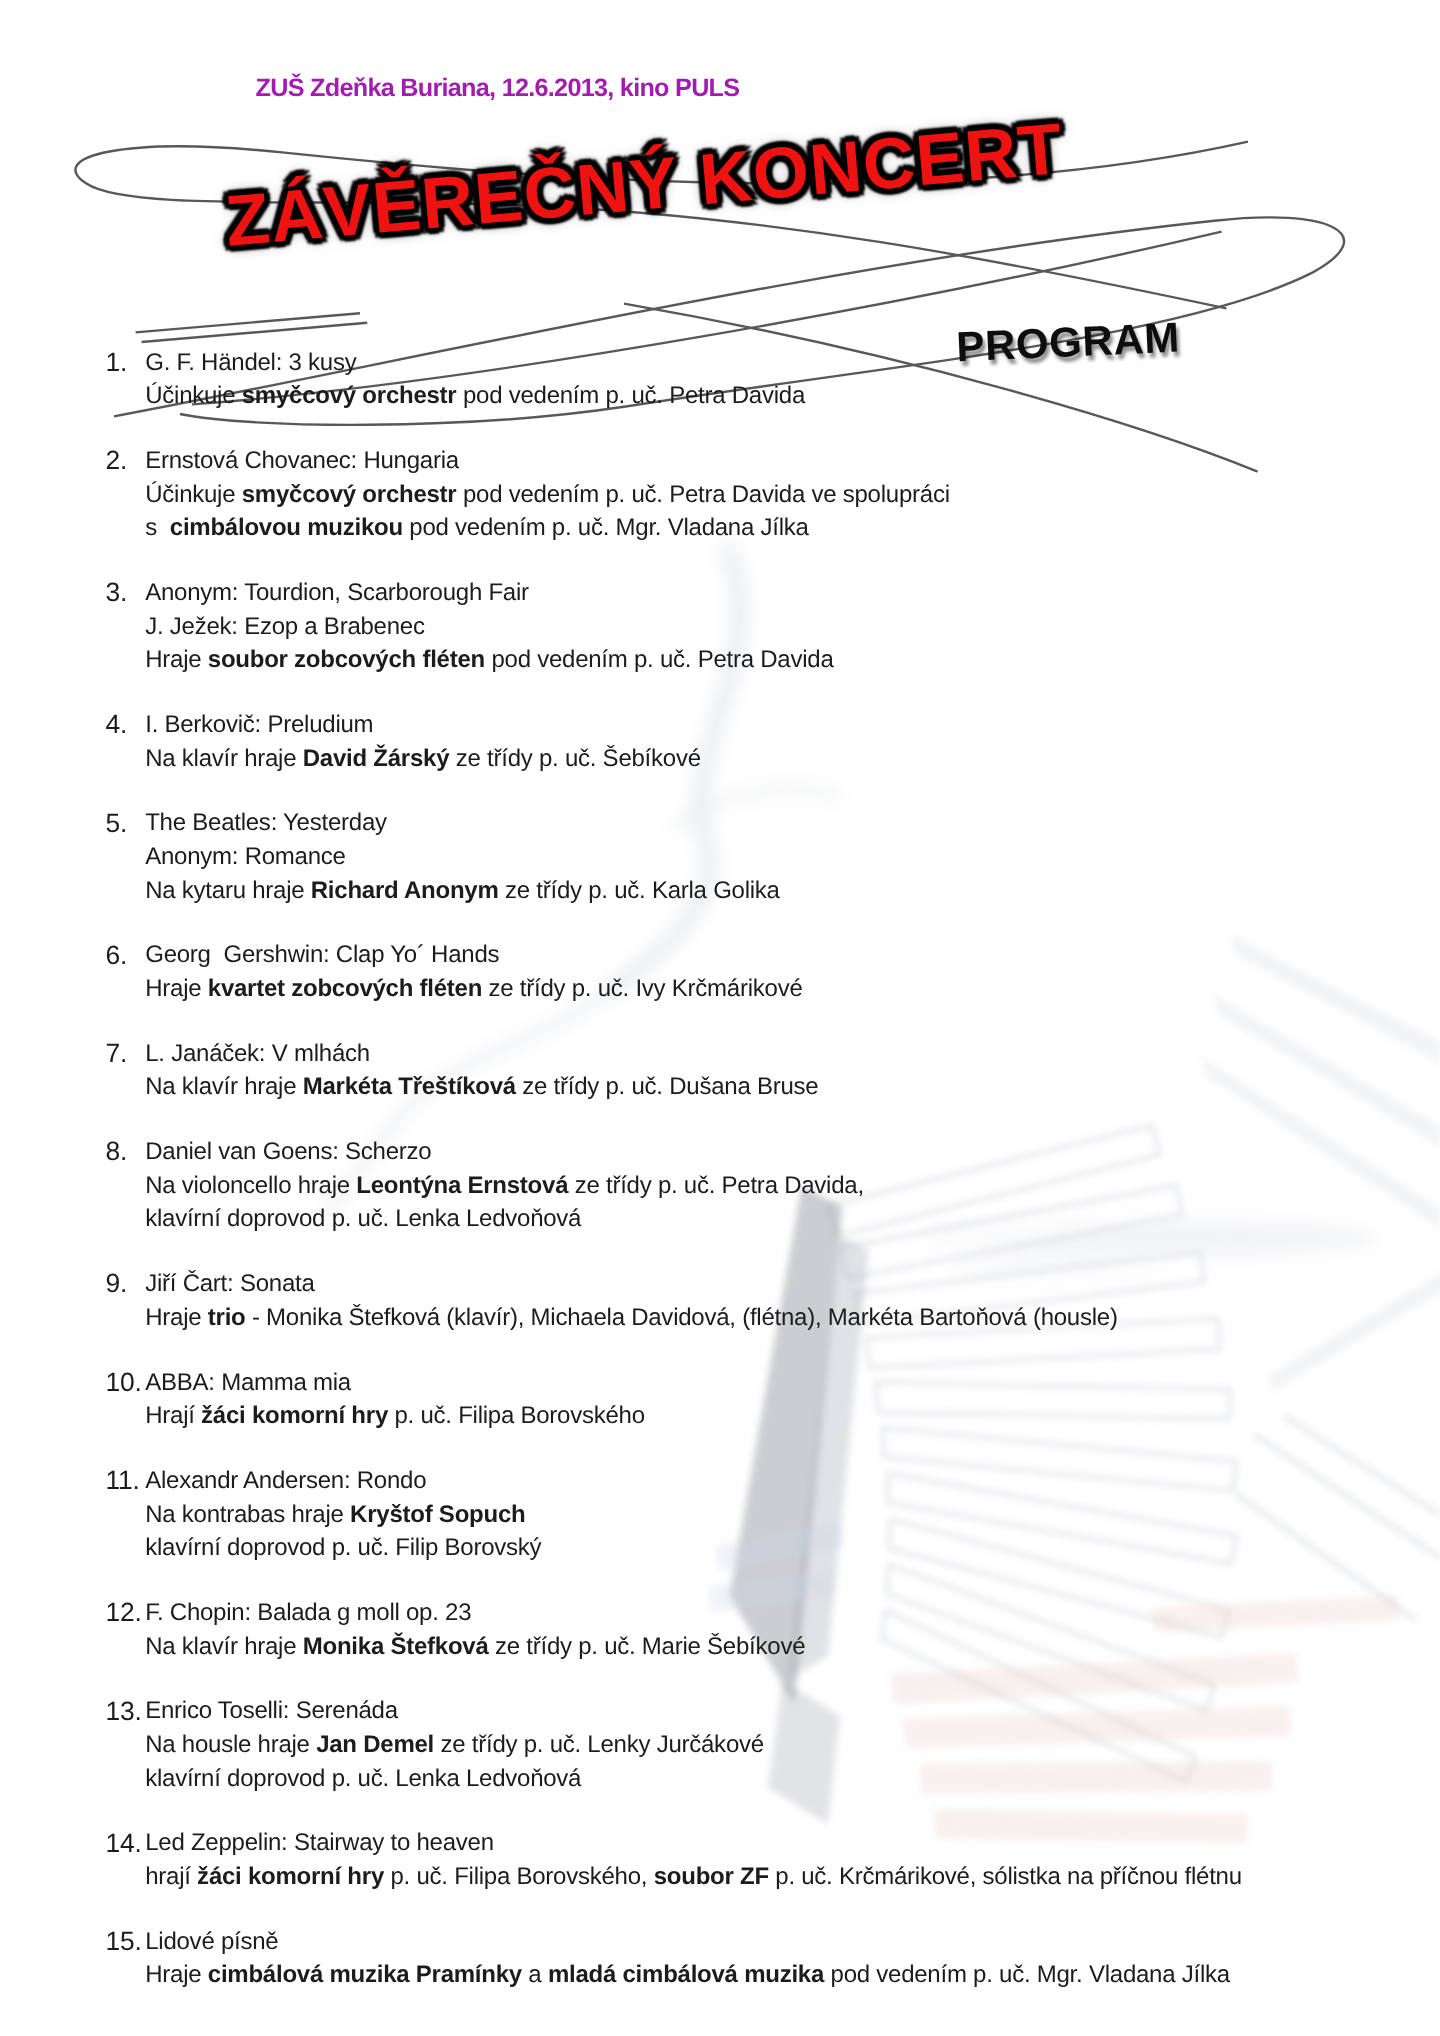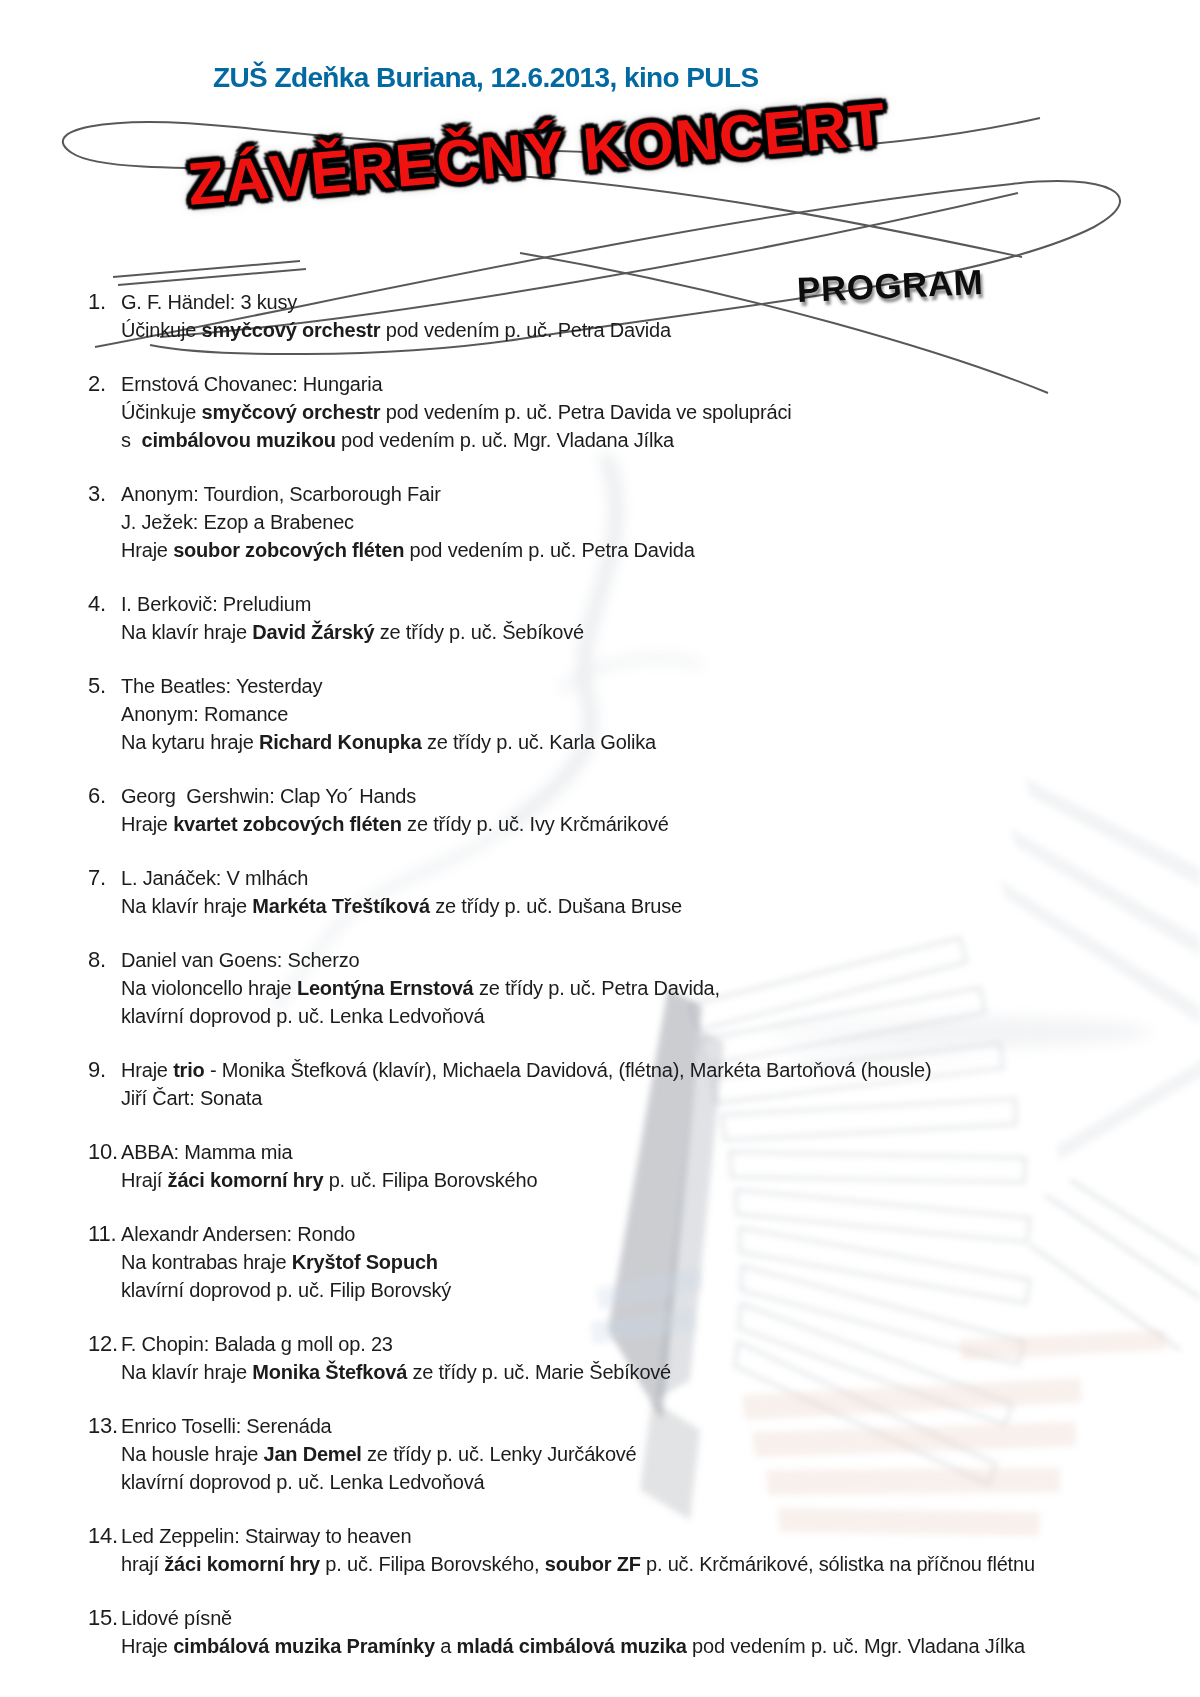--- a/index.html
+++ b/index.html
@@ -4,21 +4,21 @@
 <style>
   html,body{margin:0;padding:0;background:#ffffff;}
   .page{
     position:relative;width:1200px;height:1697px;margin:0 auto;
     background:#ffffff;overflow:hidden;
     font-family:"Liberation Sans",sans-serif;color:#1c1c1c;
   }
   
   .event-header{
     position:absolute;left:213px;top:62px;
-    font-size:28px;font-weight:bold;letter-spacing:-0.6px;color:#0369a1;
+    font-size:21px;font-weight:bold;letter-spacing:-0.6px;color:#a21caf;
   }
   
   .decor-svg{position:absolute;left:0;top:85px;pointer-events:none;}
   
   .concert-title{
     position:absolute;left:188px;top:150px;
     transform:rotate(-5deg);transform-origin:0 50%;
     font-size:60px;font-weight:bold;letter-spacing:1px;white-space:pre;
     color:#ee1310;
     text-shadow:
@@ -161,21 +161,21 @@
         <div class="lines">
           <div class="line"><span>I. Berkovič: Preludium</span></div>
           <div class="line"><span>Na klavír hraje </span><span class="b">David Žárský</span><span> ze třídy p. uč. Šebíkové</span></div>
         </div>
       </div>
       <div class="item">
         <div class="num">5.</div>
         <div class="lines">
           <div class="line"><span>The Beatles: Yesterday</span></div>
           <div class="line"><span>Anonym: Romance</span></div>
-          <div class="line"><span>Na kytaru hraje </span><span class="b">Richard Konupka</span><span> ze třídy p. uč. Karla Golika</span></div>
+          <div class="line"><span>Na kytaru hraje </span><span class="b">Richard Anonym</span><span> ze třídy p. uč. Karla Golika</span></div>
         </div>
       </div>
       <div class="item">
         <div class="num">6.</div>
         <div class="lines">
           <div class="line"><span>Georg  Gershwin: Clap Yo´ Hands</span></div>
           <div class="line"><span>Hraje </span><span class="b">kvartet zobcových fléten</span><span> ze třídy p. uč. Ivy Krčmárikové</span></div>
         </div>
       </div>
       <div class="item">
@@ -189,22 +189,22 @@
         <div class="num">8.</div>
         <div class="lines">
           <div class="line"><span>Daniel van Goens: Scherzo</span></div>
           <div class="line"><span>Na violoncello hraje </span><span class="b">Leontýna Ernstová</span><span> ze třídy p. uč. Petra Davida,</span></div>
           <div class="line"><span>klavírní doprovod p. uč. Lenka Ledvoňová</span></div>
         </div>
       </div>
       <div class="item">
         <div class="num">9.</div>
         <div class="lines">
+          <div class="line"><span>Jiří Čart: Sonata</span></div>
           <div class="line"><span>Hraje </span><span class="b">trio</span><span> - Monika Štefková (klavír), Michaela Davidová, (flétna), Markéta Bartoňová (housle)</span></div>
-          <div class="line"><span>Jiří Čart: Sonata</span></div>
         </div>
       </div>
       <div class="item">
         <div class="num">10.</div>
         <div class="lines">
           <div class="line"><span>ABBA: Mamma mia</span></div>
           <div class="line"><span>Hrají </span><span class="b">žáci komorní hry</span><span> p. uč. Filipa Borovského</span></div>
         </div>
       </div>
       <div class="item">

